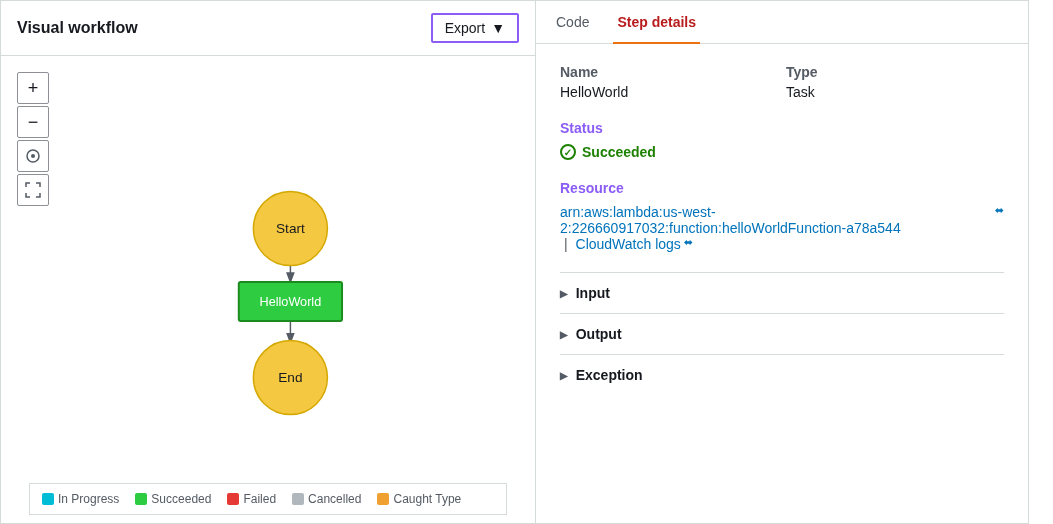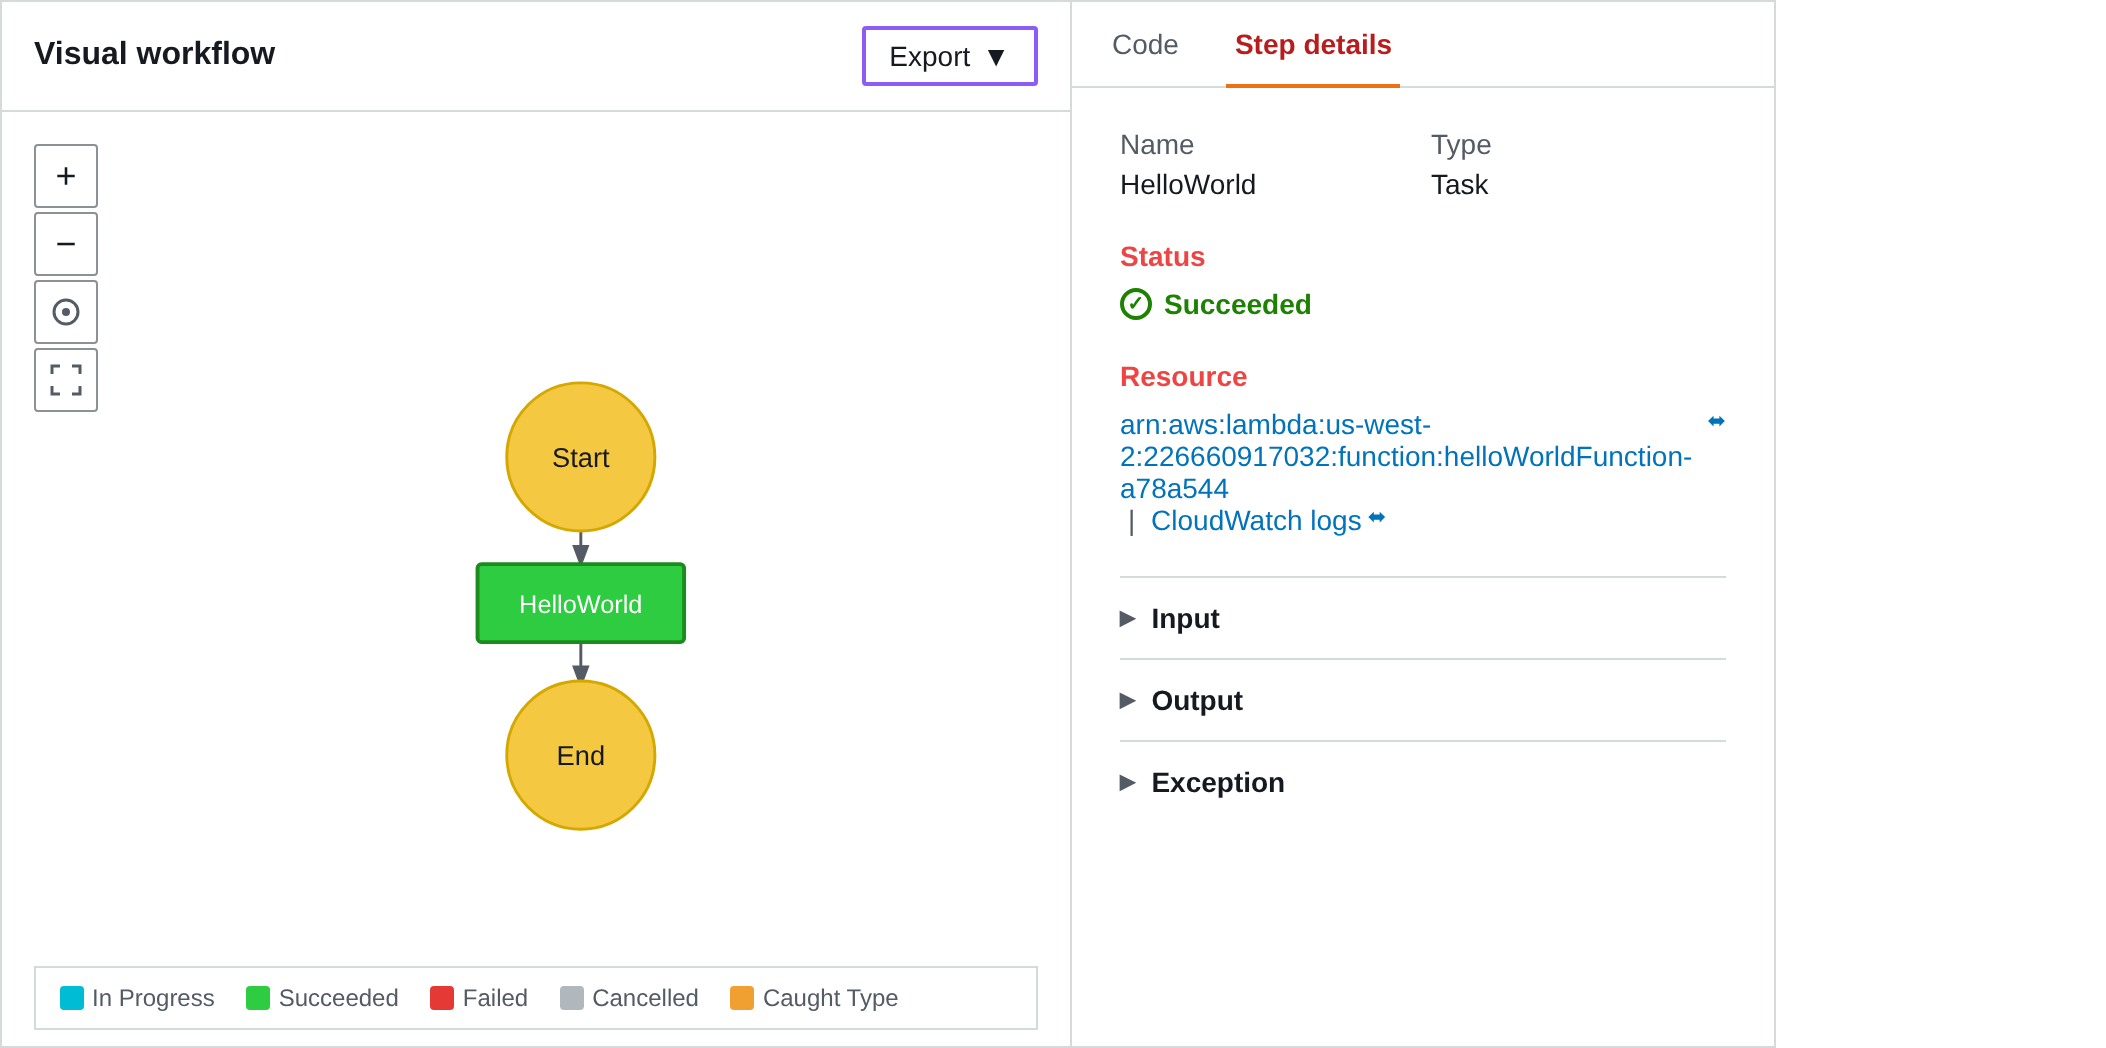--- a/index.html
+++ b/index.html
@@ -1,20 +1,20 @@
 <!DOCTYPE html>
 <html><head>
   <meta charset="utf-8">
   <style>
     * { box-sizing: border-box; margin: 0; padding: 0; }
     body { font-family: 'Amazon Ember', Arial, sans-serif; font-size: 14px; background: #fff; color: #232f3e; }
     
     .app-container {
       display: flex;
-      width: 888px;
+      width: 1029px;
       height: 524px;
       border: 1px solid #d5dbdb;
       background: #fff;
     }
     
     
     .left-panel {
       width: 535px;
       border-right: 1px solid #d5dbdb;
       display: flex;
@@ -84,21 +84,21 @@
       position: absolute;
       top: 0;
       left: 0;
       width: 100%;
       height: 100%;
     }
     
     
     .legend {
       border: 1px solid #d5dbdb;
-      margin: 8px 16px;
+      margin: 8px 28px;
       padding: 8px 12px;
       display: flex;
       align-items: center;
       gap: 16px;
       font-size: 12px;
       color: #545b64;
     }
     
     .legend-item {
       display: flex;
@@ -152,37 +152,37 @@
     .detail-grid {
       display: grid;
       grid-template-columns: 1fr 1fr;
       gap: 8px;
       margin-bottom: 20px;
     }
     
     .detail-label {
       color: #545b64;
       font-size: 14px;
-      font-weight: 400;
+      font-weight: 700;
       margin-bottom: 4px;
     }
     
     .detail-value {
       font-size: 14px;
       color: #16191f;
     }
     
     .section {
       margin-bottom: 20px;
     }
     
     .section-label {
       font-size: 14px;
       font-weight: 700;
-      color: #ef4444;
+      color: #8b5cf6;
       margin-bottom: 8px;
     }
     
     .status-succeeded {
       display: flex;
       align-items: center;
       gap: 6px;
       color: #1d8102;
       font-weight: 600;
     }

